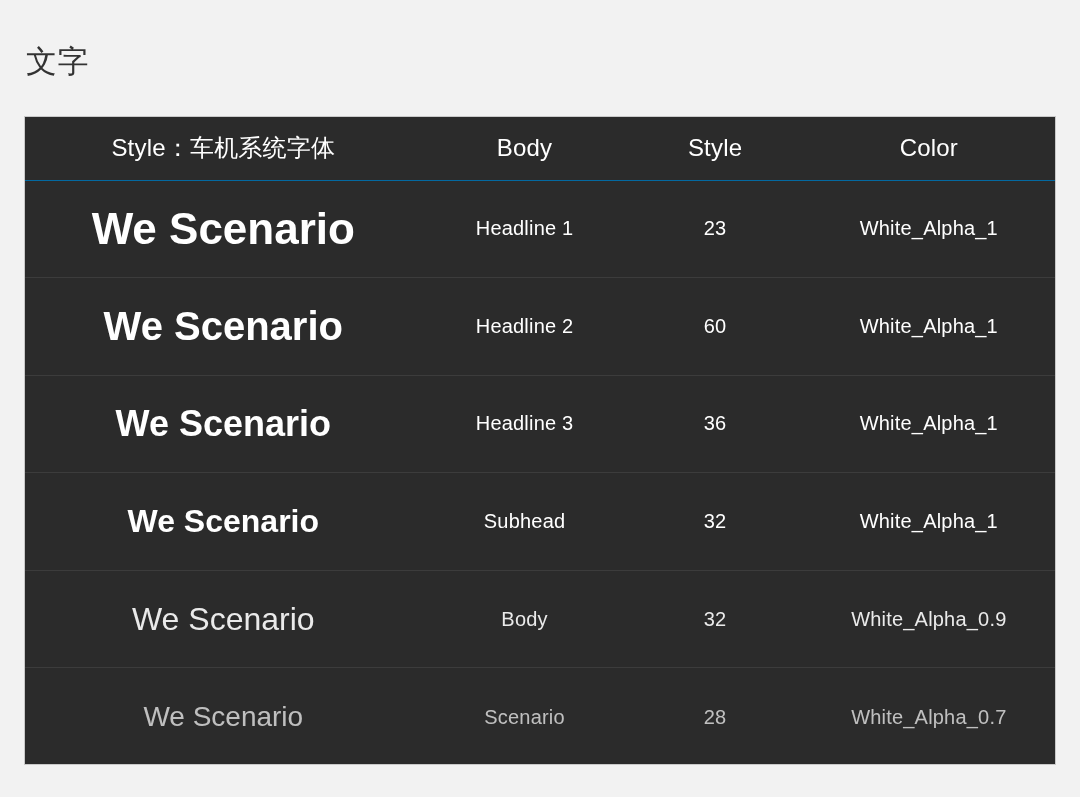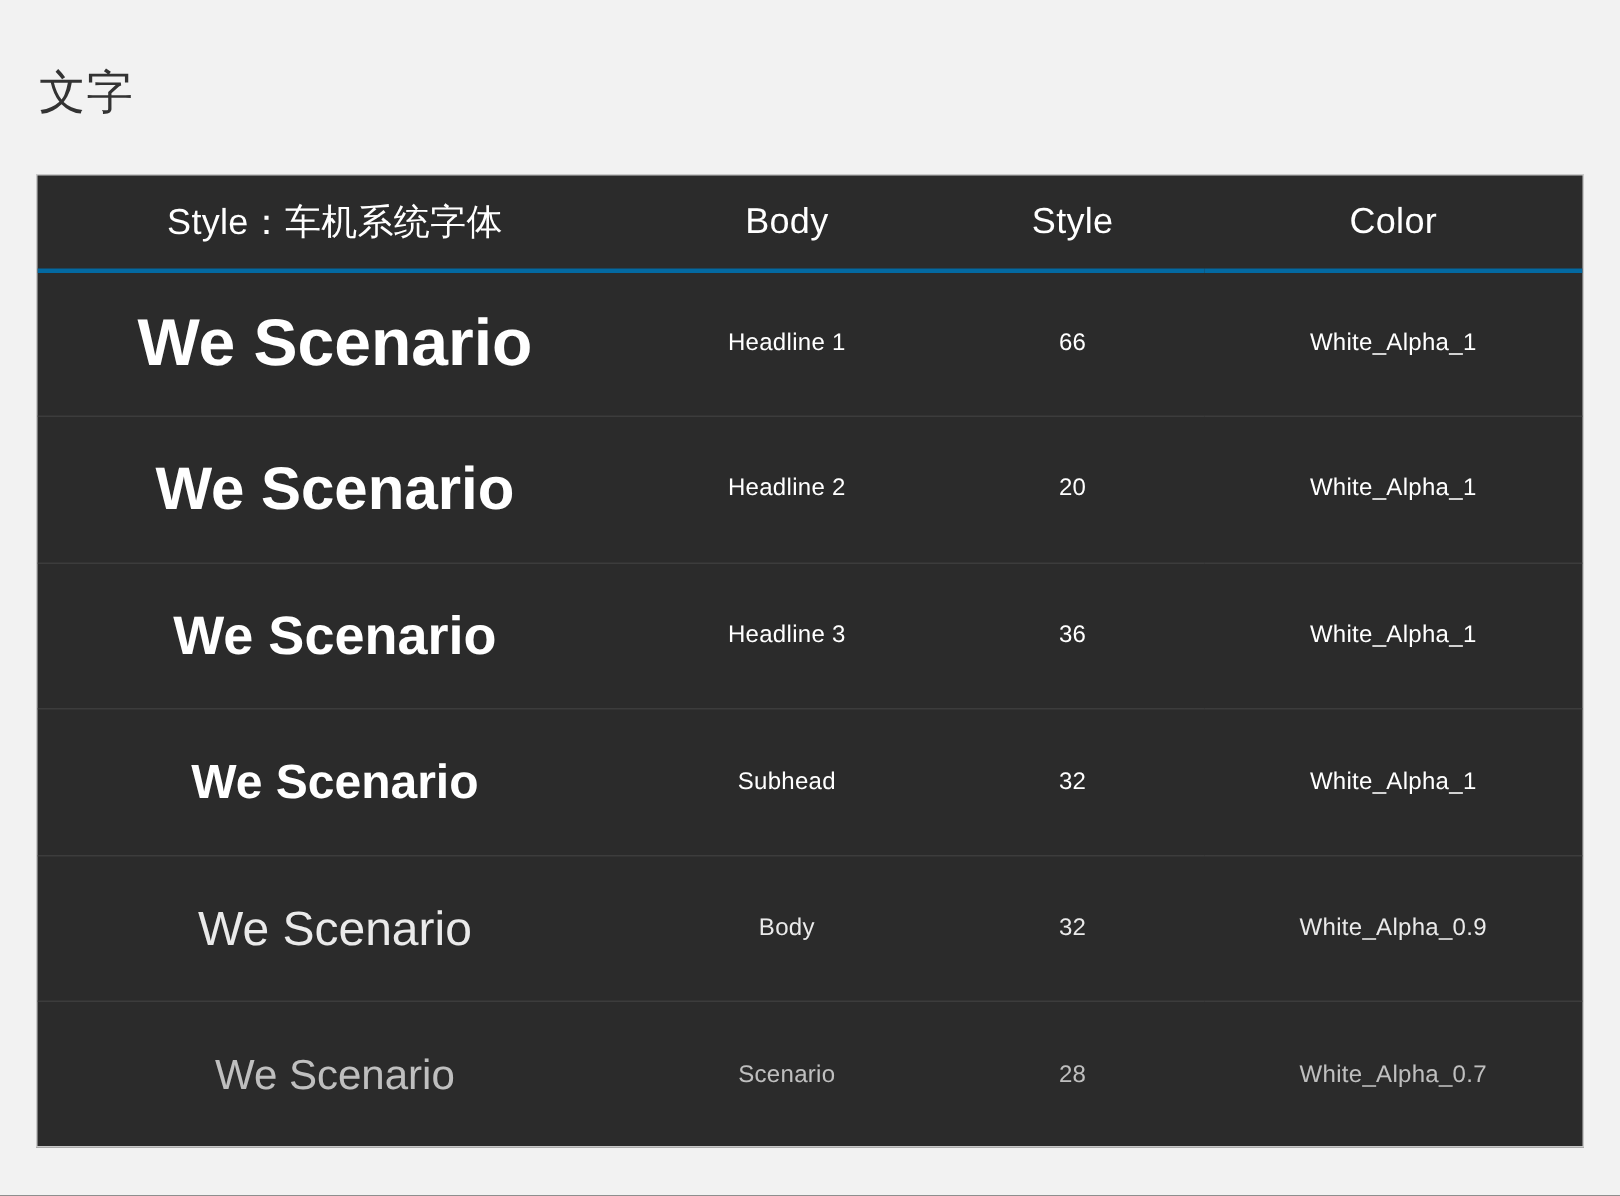--- a/index.html
+++ b/index.html
@@ -71,42 +71,42 @@
   }
 
   
   .head-row {
     height: 63px;
   }
   .head-row th {
     font-weight: 400;
     font-size: 24px;
     color: #ffffff;
-    border-bottom: 3px solid #0369a1;
+    border-bottom: 1px solid #0369a1;
     letter-spacing: 0.2px;
   }
 
   
   .data-row {
     height: 97.6px;
   }
   .data-row td {
     border-bottom: 1px solid #3c3c3c;
   }
   .data-row.last td {
     border-bottom: none;
   }
 
   
   .specimen {
     color: #ffffff;
     line-height: 1.15;
   }
   .meta {
-    font-size: 16px;
+    font-size: 20px;
     color: #ffffff;
     font-weight: 400;
     letter-spacing: 0.2px;
   }
 
   
   .r1 .specimen { font-size: 44px; font-weight: 700; }
   .r2 .specimen { font-size: 40px; font-weight: 700; }
   .r3 .specimen { font-size: 36px; font-weight: 700; }
   .r4 .specimen { font-size: 32px; font-weight: 700; }
@@ -136,27 +136,27 @@
           <th>Style：车机系统字体</th>
           <th>Body</th>
           <th>Style</th>
           <th>Color</th>
         </tr>
       </thead>
       <tbody>
         <tr class="data-row r1">
           <td class="specimen">We Scenario</td>
           <td class="meta">Headline 1</td>
-          <td class="meta">66</td>
+          <td class="meta">23</td>
           <td class="meta">White_Alpha_1</td>
         </tr>
         <tr class="data-row r2">
           <td class="specimen">We Scenario</td>
           <td class="meta">Headline 2</td>
-          <td class="meta">20</td>
+          <td class="meta">60</td>
           <td class="meta">White_Alpha_1</td>
         </tr>
         <tr class="data-row r3">
           <td class="specimen">We Scenario</td>
           <td class="meta">Headline 3</td>
           <td class="meta">36</td>
           <td class="meta">White_Alpha_1</td>
         </tr>
         <tr class="data-row r4">
           <td class="specimen">We Scenario</td>

